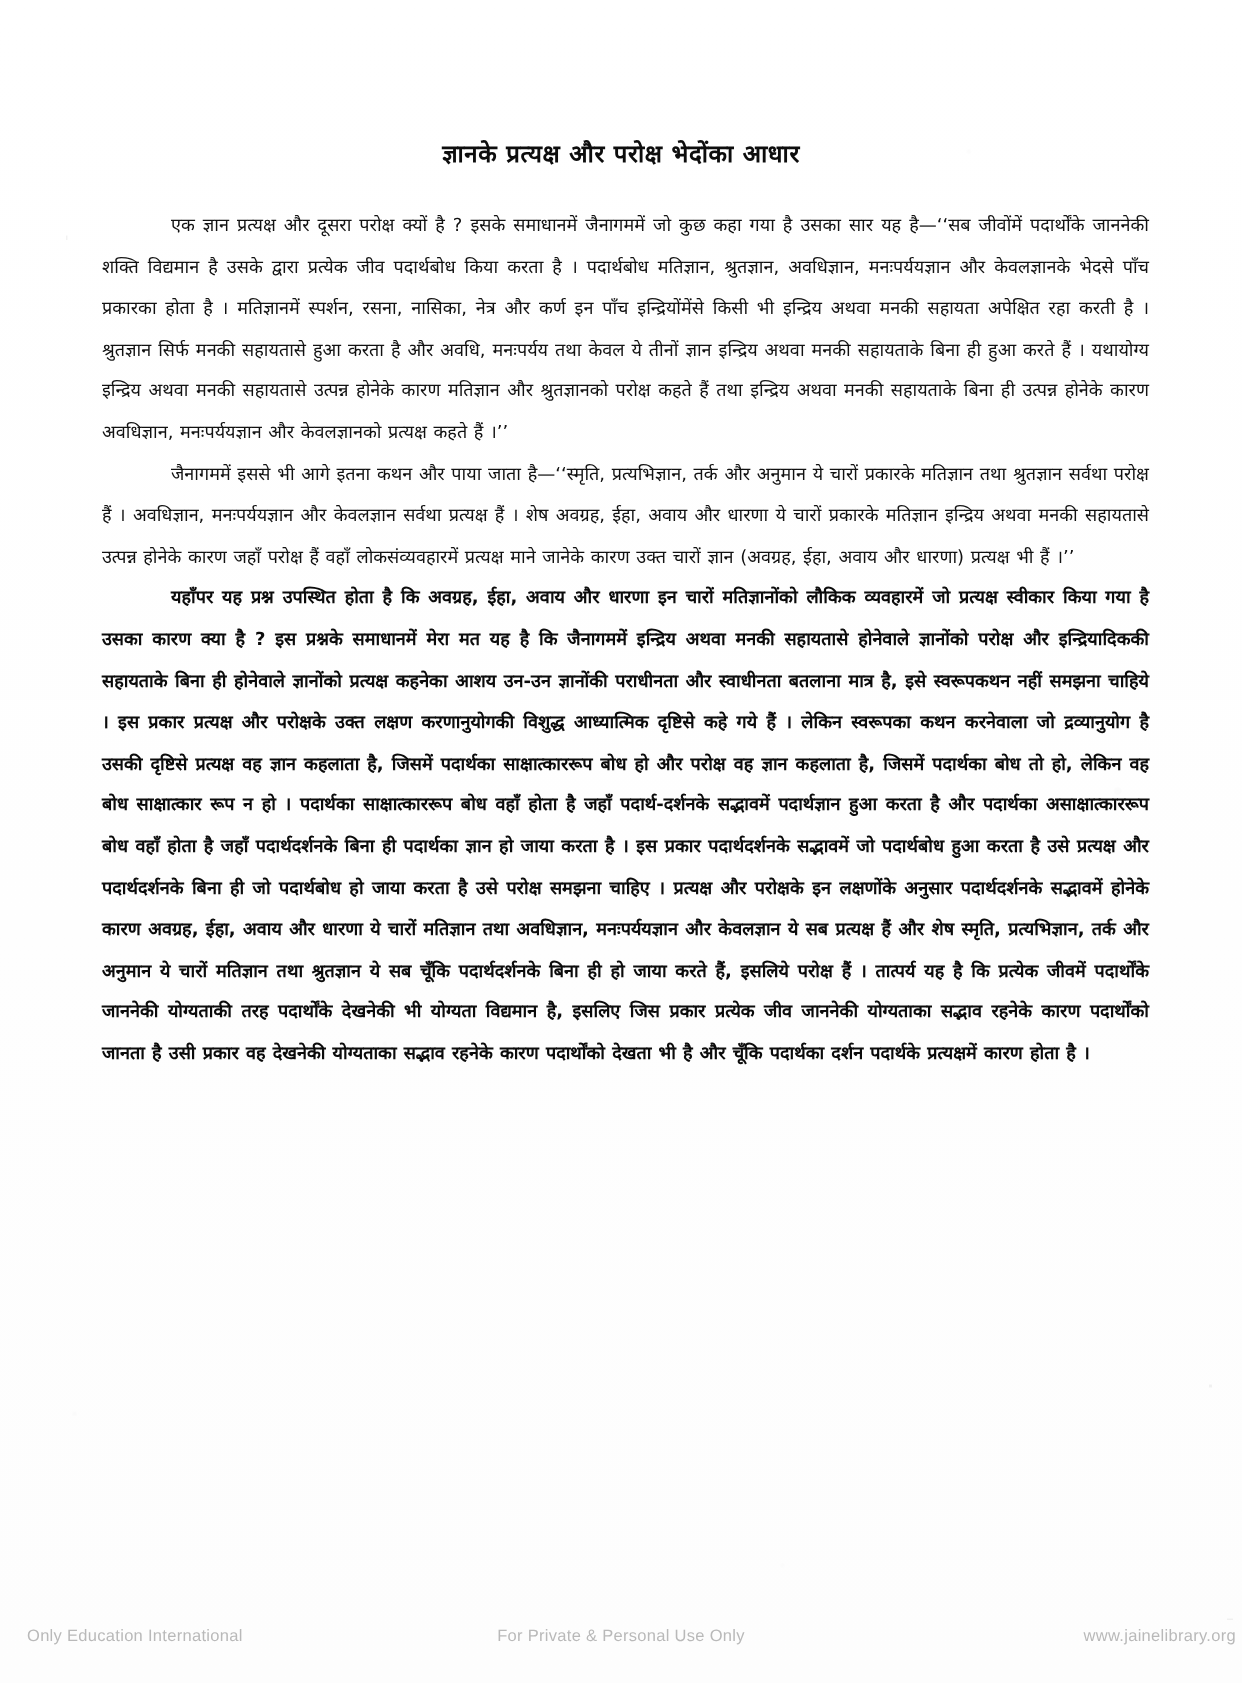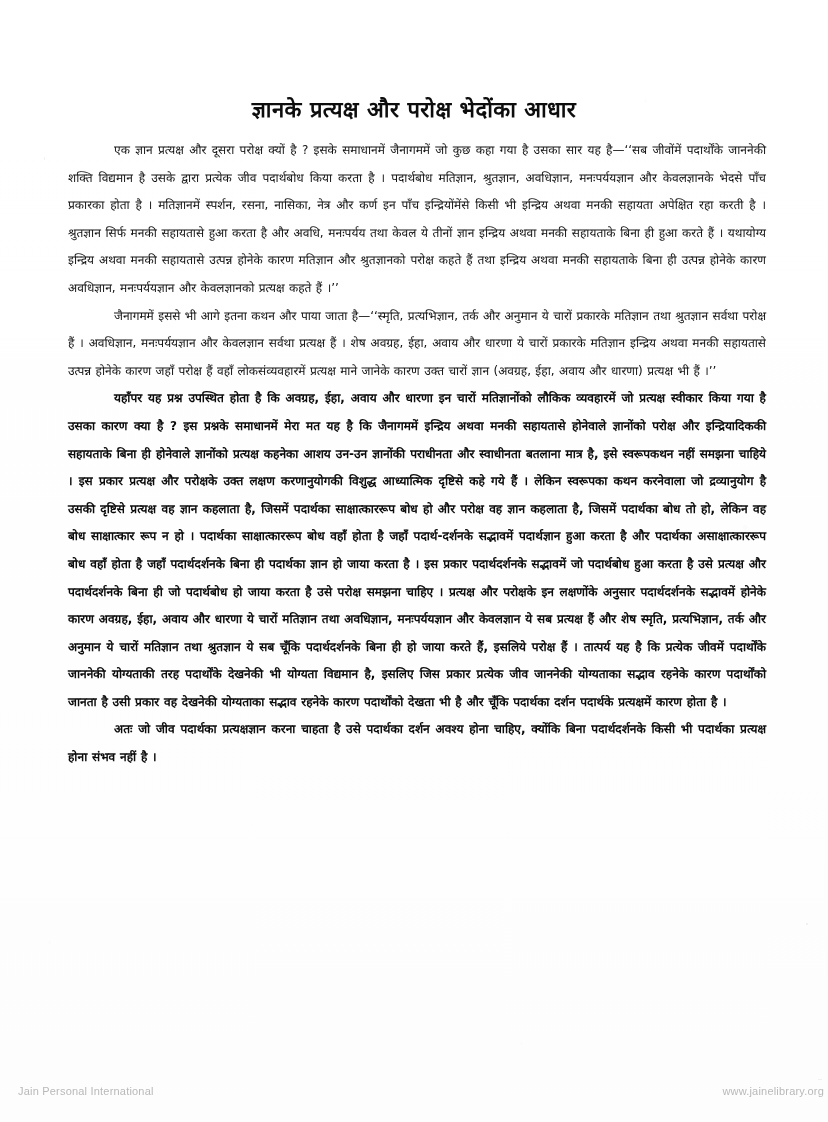--- a/index.html
+++ b/index.html
@@ -40,21 +40,21 @@
   }
 
   
   .title {
     position: absolute;
     left: 0;
     top: 82px;
     width: 828px;
     text-align: center;
     font-family: "DejaVu Sans", sans-serif;
-    font-size: 22px;
+    font-size: 16px;
     font-weight: bold;
     letter-spacing: 0.4px;
     color: #0d0d0d;
     line-height: 1.2;
     text-rendering: optimizeLegibility;
   }
 
   
   .body-text {
     position: absolute;
@@ -131,21 +131,21 @@
   <div class="edge-mark m1"></div>
   <div class="edge-mark m2"></div>
   <div class="edge-mark m3"></div>
 
   <h1 class="title">ज्ञानके प्रत्यक्ष और परोक्ष भेदोंका आधार</h1>
 
   <div class="body-text">
     <p>एक ज्ञान प्रत्यक्ष और दूसरा परोक्ष क्यों है ? इसके समाधानमें जैनागममें जो कुछ कहा गया है उसका सार यह है—‘‘सब जीवोंमें पदार्थोंके जाननेकी शक्ति विद्यमान है उसके द्वारा प्रत्येक जीव पदार्थबोध किया करता है । पदार्थबोध मतिज्ञान, श्रुतज्ञान, अवधिज्ञान, मनःपर्ययज्ञान और केवलज्ञानके भेदसे पाँच प्रकारका होता है । मतिज्ञानमें स्पर्शन, रसना, नासिका, नेत्र और कर्ण इन पाँच इन्द्रियोंमेंसे किसी भी इन्द्रिय अथवा मनकी सहायता अपेक्षित रहा करती है । श्रुतज्ञान सिर्फ मनकी सहायतासे हुआ करता है और अवधि, मनःपर्यय तथा केवल ये तीनों ज्ञान इन्द्रिय अथवा मनकी सहायताके बिना ही हुआ करते हैं । यथायोग्य इन्द्रिय अथवा मनकी सहायतासे उत्पन्न होनेके कारण मतिज्ञान और श्रुतज्ञानको परोक्ष कहते हैं तथा इन्द्रिय अथवा मनकी सहायताके बिना ही उत्पन्न होनेके कारण अवधिज्ञान, मनःपर्ययज्ञान और केवलज्ञानको प्रत्यक्ष कहते हैं ।’’</p>
     <p>जैनागममें इससे भी आगे इतना कथन और पाया जाता है—‘‘स्मृति, प्रत्यभिज्ञान, तर्क और अनुमान ये चारों प्रकारके मतिज्ञान तथा श्रुतज्ञान सर्वथा परोक्ष हैं । अवधिज्ञान, मनःपर्ययज्ञान और केवलज्ञान सर्वथा प्रत्यक्ष हैं । शेष अवग्रह, ईहा, अवाय और धारणा ये चारों प्रकारके मतिज्ञान इन्द्रिय अथवा मनकी सहायतासे उत्पन्न होनेके कारण जहाँ परोक्ष हैं वहाँ लोकसंव्यवहारमें प्रत्यक्ष माने जानेके कारण उक्त चारों ज्ञान (अवग्रह, ईहा, अवाय और धारणा) प्रत्यक्ष भी हैं ।’’</p>
     <p class="heavy">यहाँपर यह प्रश्न उपस्थित होता है कि अवग्रह, ईहा, अवाय और धारणा इन चारों मतिज्ञानोंको लौकिक व्यवहारमें जो प्रत्यक्ष स्वीकार किया गया है उसका कारण क्या है ? इस प्रश्नके समाधानमें मेरा मत यह है कि जैनागममें इन्द्रिय अथवा मनकी सहायतासे होनेवाले ज्ञानोंको परोक्ष और इन्द्रियादिककी सहायताके बिना ही होनेवाले ज्ञानोंको प्रत्यक्ष कहनेका आशय उन-उन ज्ञानोंकी पराधीनता और स्वाधीनता बतलाना मात्र है, इसे स्वरूपकथन नहीं समझना चाहिये । इस प्रकार प्रत्यक्ष और परोक्षके उक्त लक्षण करणानुयोगकी विशुद्ध आध्यात्मिक दृष्टिसे कहे गये हैं । लेकिन स्वरूपका कथन करनेवाला जो द्रव्यानुयोग है उसकी दृष्टिसे प्रत्यक्ष वह ज्ञान कहलाता है, जिसमें पदार्थका साक्षात्काररूप बोध हो और परोक्ष वह ज्ञान कहलाता है, जिसमें पदार्थका बोध तो हो, लेकिन वह बोध साक्षात्कार रूप न हो । पदार्थका साक्षात्काररूप बोध वहाँ होता है जहाँ पदार्थ-दर्शनके सद्भावमें पदार्थज्ञान हुआ करता है और पदार्थका असाक्षात्काररूप बोध वहाँ होता है जहाँ पदार्थदर्शनके बिना ही पदार्थका ज्ञान हो जाया करता है । इस प्रकार पदार्थदर्शनके सद्भावमें जो पदार्थबोध हुआ करता है उसे प्रत्यक्ष और पदार्थदर्शनके बिना ही जो पदार्थबोध हो जाया करता है उसे परोक्ष समझना चाहिए । प्रत्यक्ष और परोक्षके इन लक्षणोंके अनुसार पदार्थदर्शनके सद्भावमें होनेके कारण अवग्रह, ईहा, अवाय और धारणा ये चारों मतिज्ञान तथा अवधिज्ञान, मनःपर्ययज्ञान और केवलज्ञान ये सब प्रत्यक्ष हैं और शेष स्मृति, प्रत्यभिज्ञान, तर्क और अनुमान ये चारों मतिज्ञान तथा श्रुतज्ञान ये सब चूँकि पदार्थदर्शनके बिना ही हो जाया करते हैं, इसलिये परोक्ष हैं । तात्पर्य यह है कि प्रत्येक जीवमें पदार्थोंके जाननेकी योग्यताकी तरह पदार्थोंके देखनेकी भी योग्यता विद्यमान है, इसलिए जिस प्रकार प्रत्येक जीव जाननेकी योग्यताका सद्भाव रहनेके कारण पदार्थोंको जानता है उसी प्रकार वह देखनेकी योग्यताका सद्भाव रहनेके कारण पदार्थोंको देखता भी है और चूँकि पदार्थका दर्शन पदार्थके प्रत्यक्षमें कारण होता है ।</p>
-    <p class="heavy">अतः जो जीव पदार्थका प्रत्यक्षज्ञान करना चाहता है उसे पदार्थका दर्शन अवश्य होना चाहिए, क्योंकि बिना पदार्थदर्शनके किसी भी पदार्थका प्रत्यक्ष होना संभव नहीं है ।</p>
   </div>
 
   <div class="footer">
-    <span class="footer-left">Jain Personal International</span>
+    <span class="footer-left">Only Education International</span>
+    <span class="footer-center">For Private &amp; Personal Use Only</span>
     <span class="footer-right">www.jainelibrary.org</span>
   </div>
 
 </div>
 
 </body></html>

